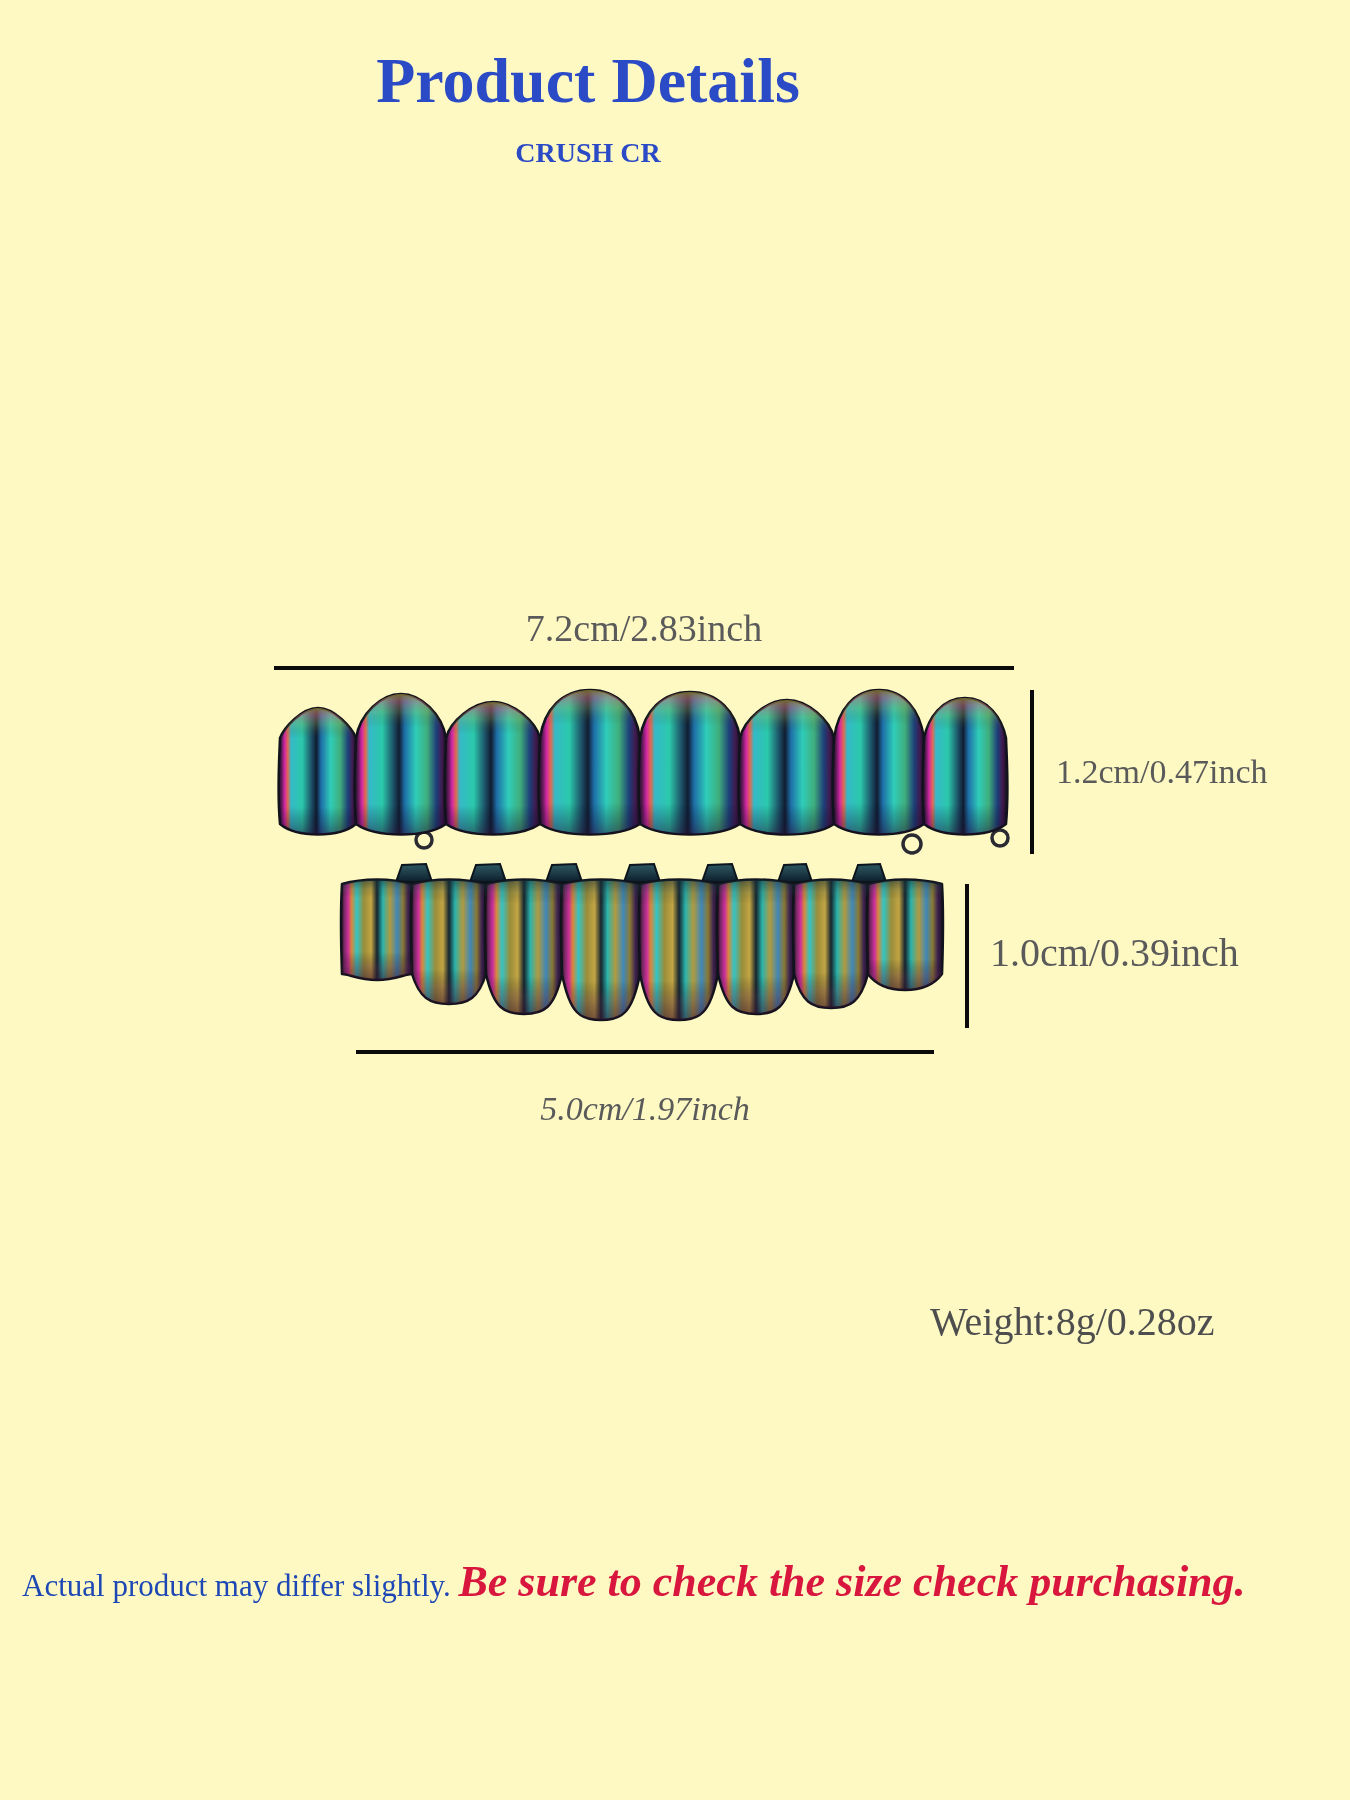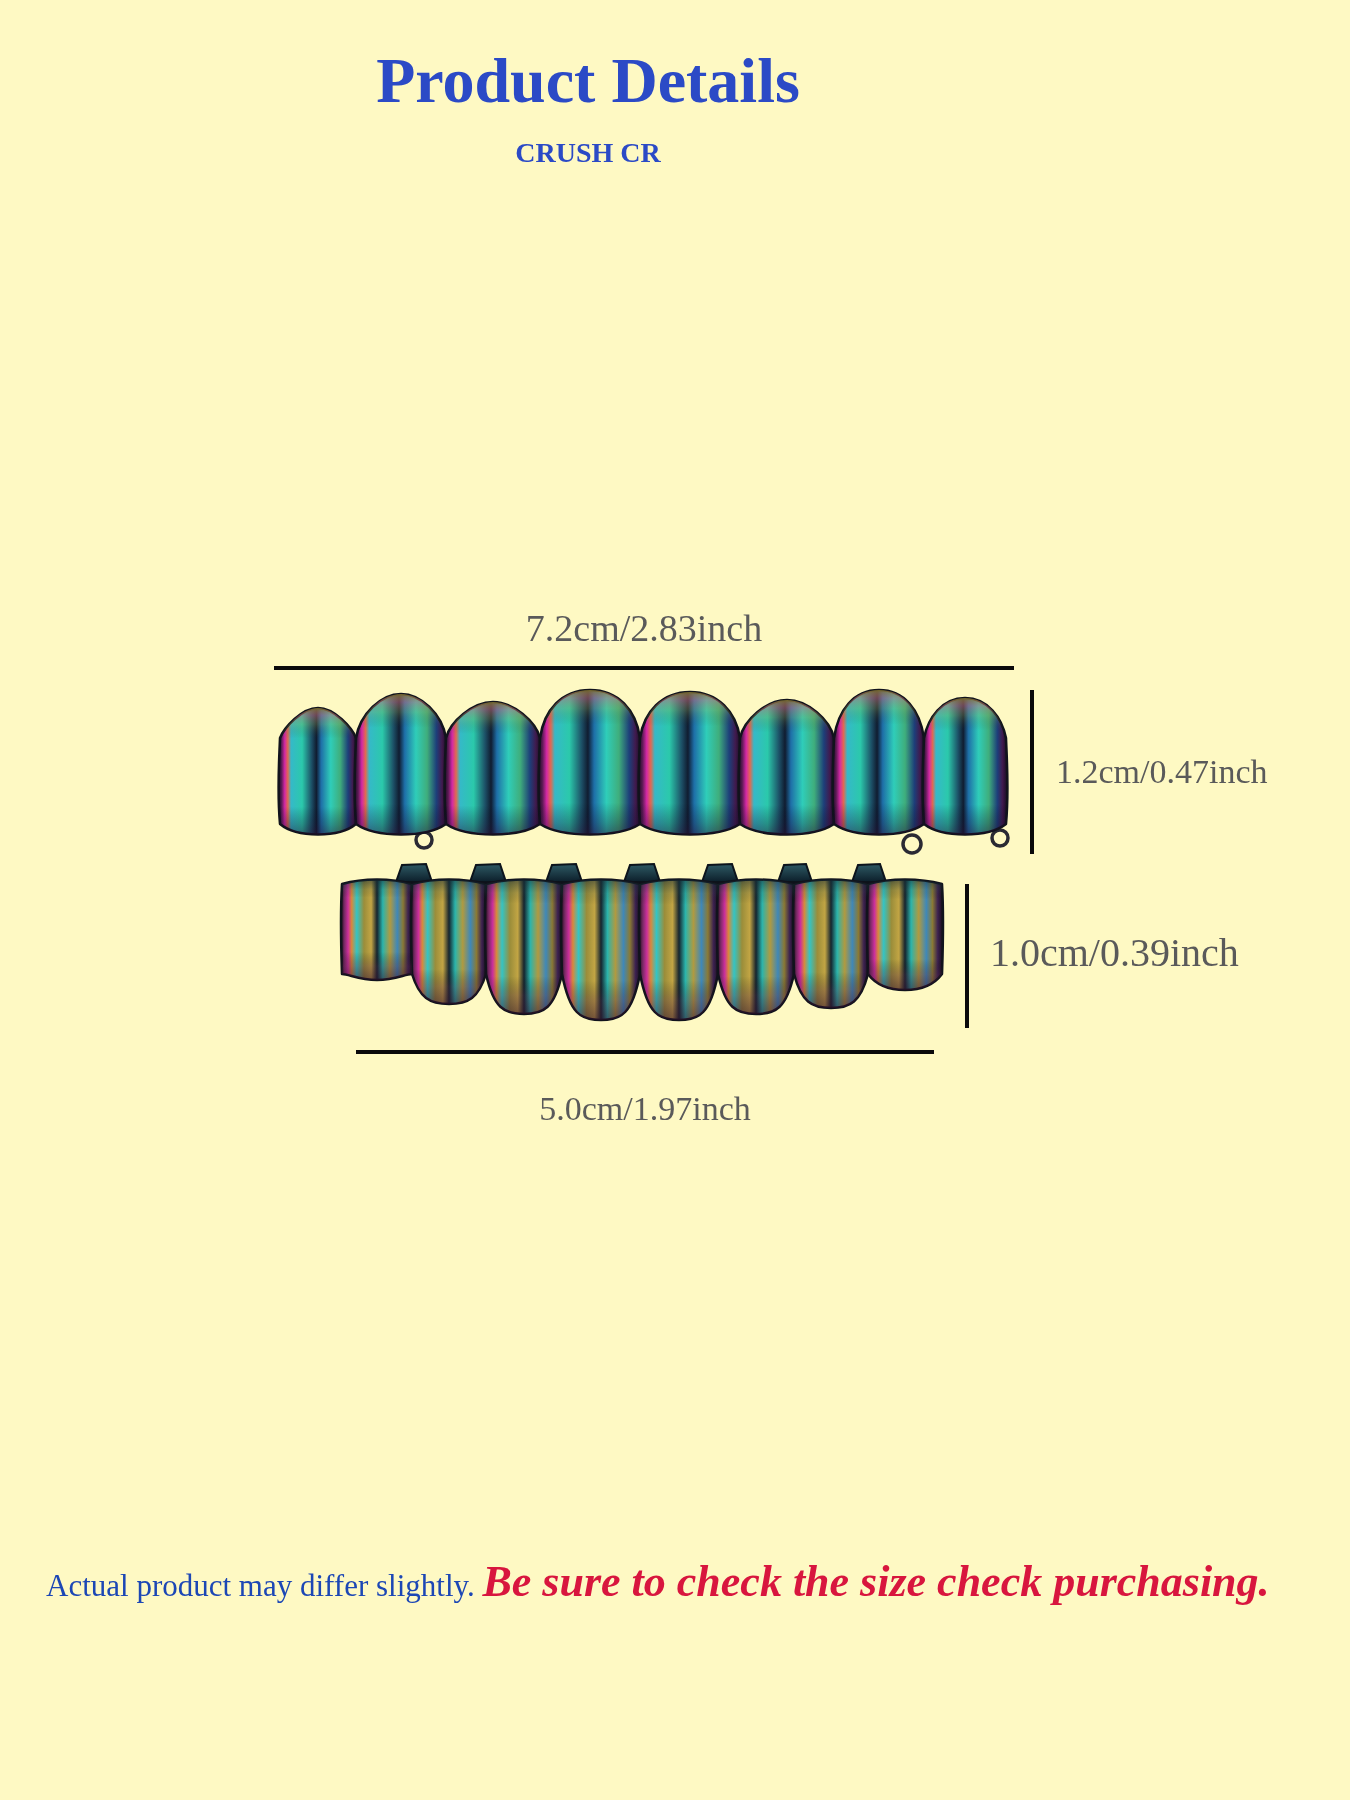--- a/index.html
+++ b/index.html
@@ -7,31 +7,31 @@
         font-family:"Liberation Serif","DejaVu Serif",serif;}
   .abs{position:absolute;}
   .title{top:46px;left:0;width:1176px;text-align:center;
          font-size:64px;font-weight:bold;color:#2b4ac6;line-height:1.1;}
   .brand{top:138px;left:0;width:1176px;text-align:center;
          font-size:28px;font-weight:bold;color:#2b4ac6;line-height:1.1;}
   .dim-label{color:#5a5a5a;line-height:1.1;}
   .lbl-topw{top:598px;left:274px;width:740px;text-align:center;font-size:38px;margin-top:10px;}
   .lbl-toph{top:753px;left:1056px;font-size:34px;}
   .lbl-both{top:931px;left:990px;font-size:40px;}
-  .lbl-botw{top:1090px;left:356px;width:578px;text-align:center;font-size:34px;}
+  .lbl-botw{top:1090px;left:356px;width:578px;text-align:center;font-size:34px;font-style:italic;}
   .weight{top:1300px;left:930px;font-size:40px;color:#4e4e4e;line-height:1.1;}
   .hline{background:#0a0a0a;height:4px;}
   .vline{background:#0a0a0a;width:4px;}
   .line-topw{left:274px;top:666px;width:740px;}
   .line-toph{left:1030px;top:690px;height:164px;}
   .line-both{left:965px;top:884px;height:144px;}
   .line-botw{left:356px;top:1050px;width:578px;}
   .note1{top:1512px;left:22px;font-size:31px;color:#1c47b5;white-space:nowrap;line-height:1.2;}
   .note2{top:1556px;left:22px;white-space:nowrap;}
-  .note2-blue{font-size:31px;color:#1c47b5;margin-left:24px;}
+  .note2-blue{font-size:31px;color:#1c47b5;}
   .note2-red{font-size:44px;color:#d8163e;font-weight:bold;font-style:italic;}
   svg{display:block;}
 </style>
 </head>
 <body>
 
 <div class="page">
 
   <div class="abs title">Product Details</div>
   <div class="abs brand">CRUSH CR</div>
@@ -174,18 +174,19 @@
         <use href="#b7"></use>
     </g>
   </svg>
 
   <div class="abs vline line-both"></div>
   <div class="abs dim-label lbl-both">1.0cm/0.39inch</div>
 
   <div class="abs hline line-botw"></div>
   <div class="abs dim-label lbl-botw">5.0cm/1.97inch</div>
 
+  <div class="abs weight">Weight:8g/0.28oz</div>
 
   <div class="abs note2">
     <span class="note2-blue">Actual product may differ slightly. </span><span class="note2-red">Be sure to check the size check purchasing.</span>
   </div>
 
 </div>
 
 </body></html>

